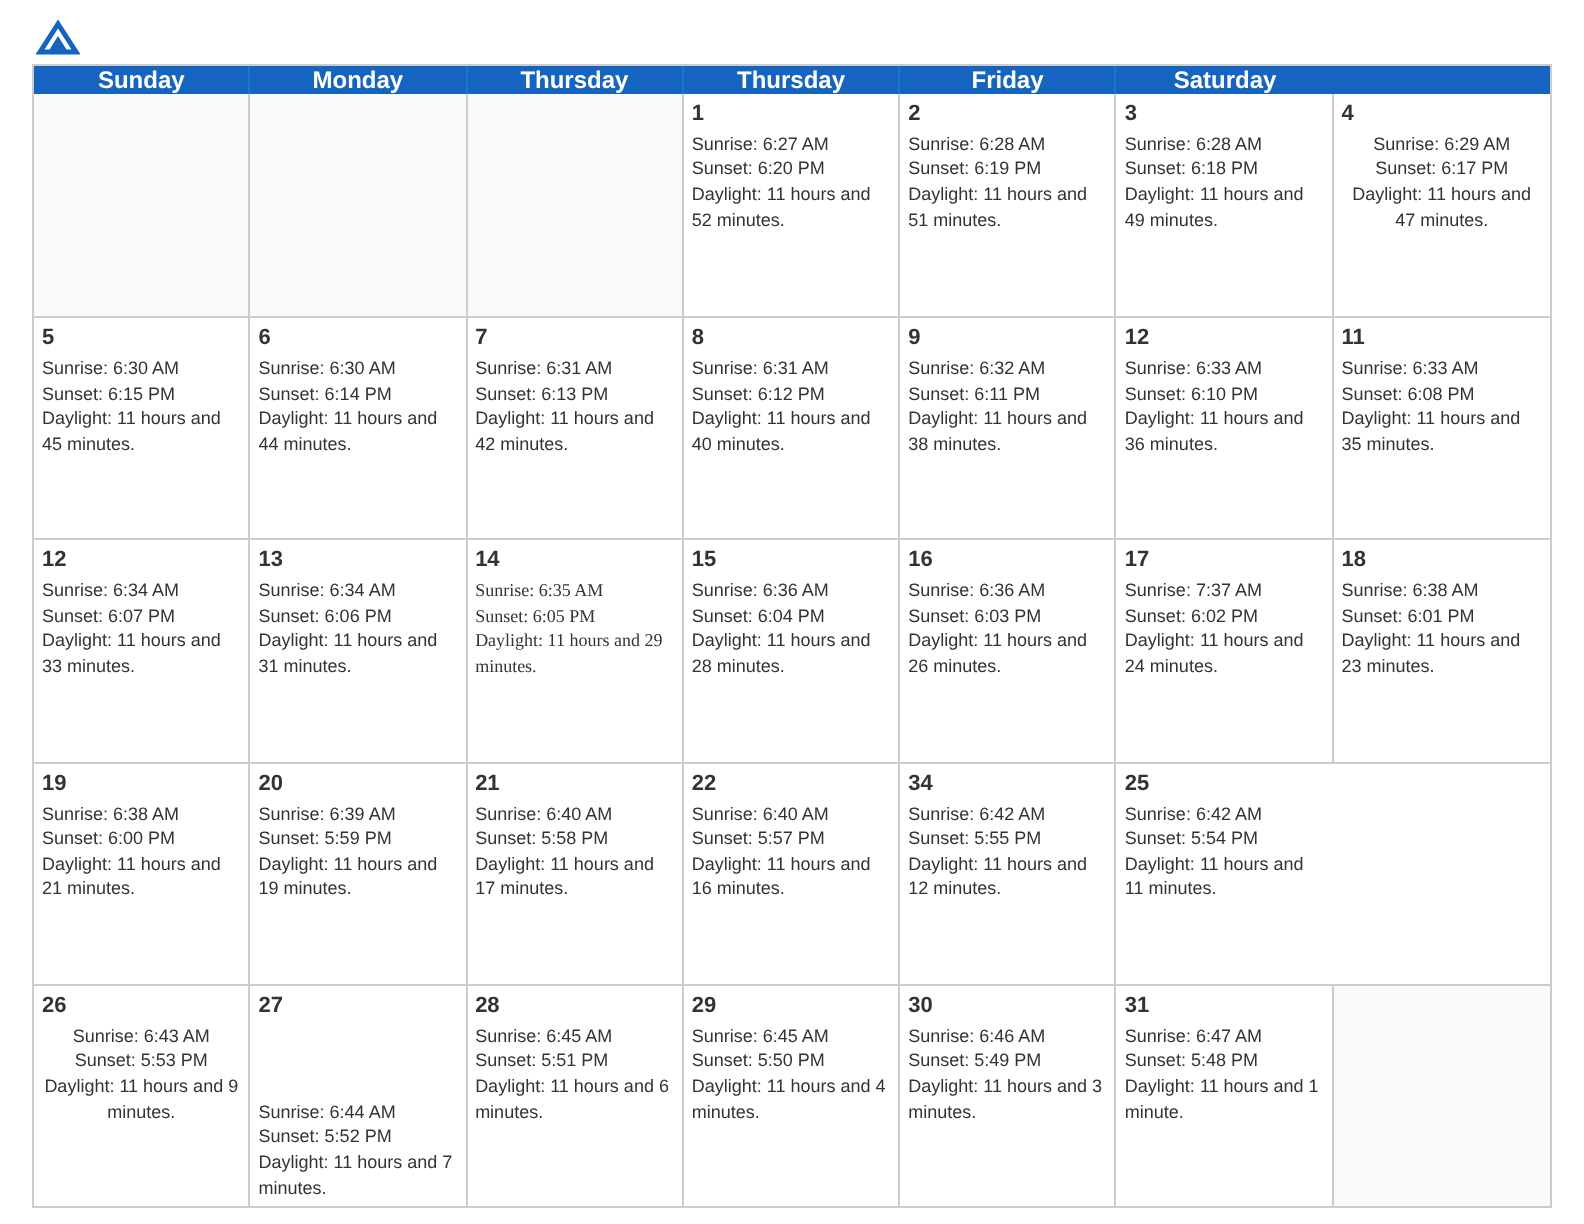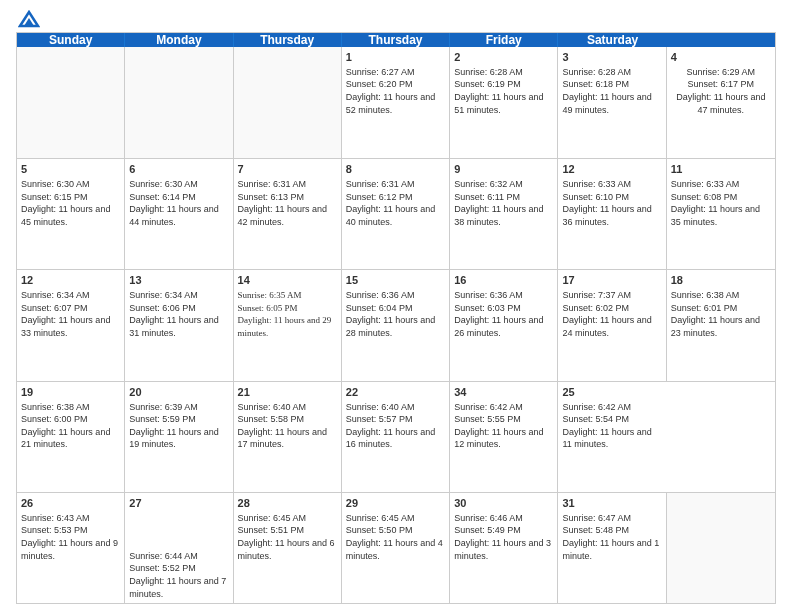--- a/index.html
+++ b/index.html
@@ -283,21 +283,21 @@
           <div class="cal-cell">
             <div class="cell-day">25</div>
             <div class="cell-info" style="white-space: pre-line;">Sunrise: 6:42 AM
 Sunset: 5:54 PM
 Daylight: 11 hours and 11 minutes.</div>
           </div>
         </div>
         <div class="cal-row">
           <div class="cal-cell">
             <div class="cell-day">26</div>
-            <div class="cell-info" style="white-space: pre-line;">Sunrise: 6:43 AM
+            <div class="cell-info" style="white-space: pre-line; text-align: center;">Sunrise: 6:43 AM
 Sunset: 5:53 PM
 Daylight: 11 hours and 9 minutes.</div>
           </div>
           <div class="cal-cell">
             <div class="cell-day">27</div>
             <div class="cell-info" style="white-space: pre-line; margin-top: 39px;">Sunrise: 6:44 AM
 Sunset: 5:52 PM
 Daylight: 11 hours and 7 minutes.</div>
           </div>
           <div class="cal-cell">

